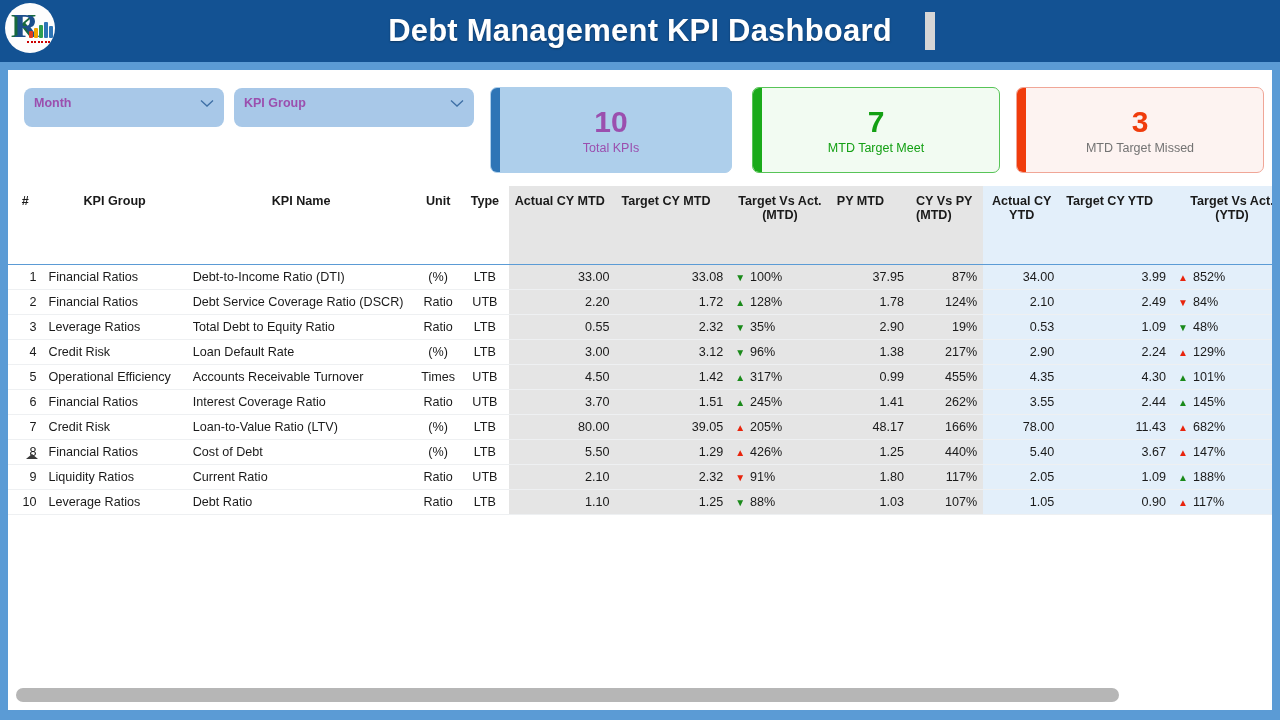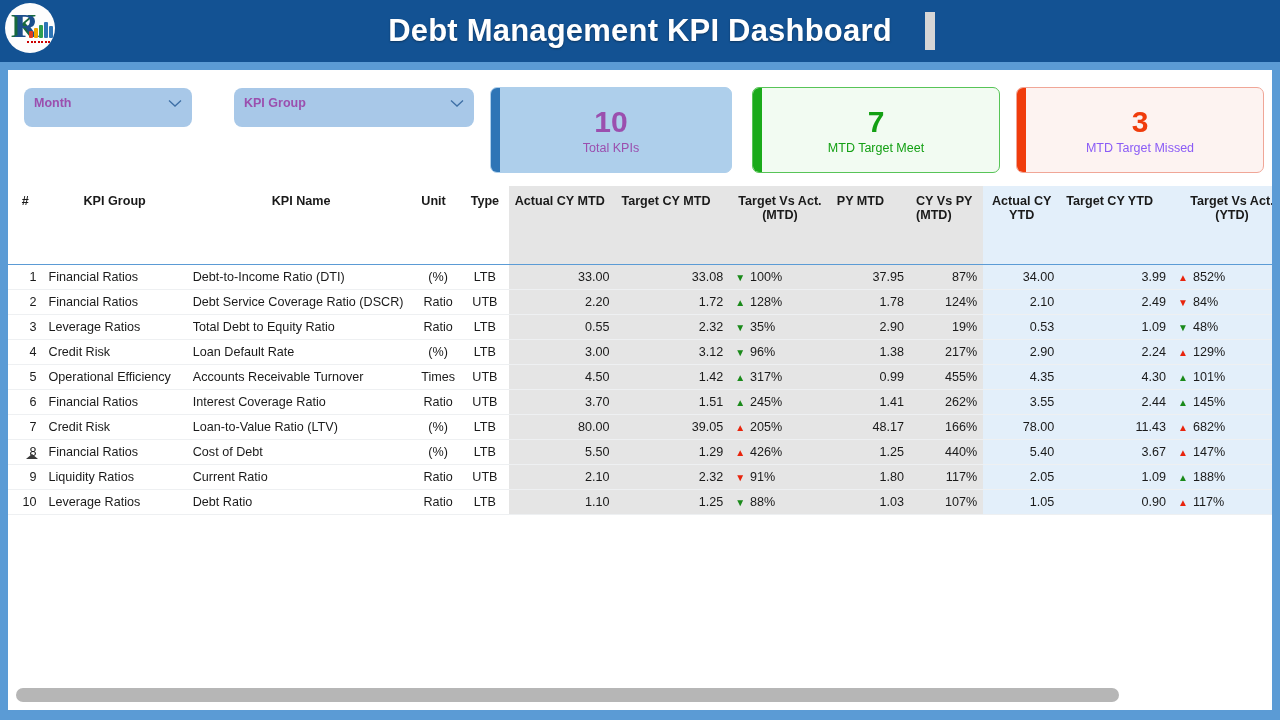--- a/index.html
+++ b/index.html
@@ -174,21 +174,21 @@
       </div>
     </div>
     <div class="dash-title">Debt Management KPI Dashboard</div>
     <div class="caret"></div>
   </div>
 
   <div class="frame">
 
     <div class="strip">
 
-      <div class="slicer" style="left:16px;width:168px;">
+      <div class="slicer" style="left:16px;width:200px;">
         <div class="slicer-head">
           <span class="slicer-label">Month</span>
           <span class="chev">
             <svg width="14" height="9" viewBox="0 0 14 9">
                 <path d="M1 1.5 L7 7 L13 1.5" stroke="#3d6fa5" stroke-width="1.3" fill="none"></path>
               </svg>
           </span>
         </div>
       </div>
 
@@ -211,21 +211,21 @@
 
       <div class="card" id="card1" style="left:744px;width:248px;background:#f2fbf2;border:1px solid #57c457;">
         <span class="accent" style="background:#1aaa1a;"></span>
         <div class="card-val" style="color:#14a014;">7</div>
         <div class="card-lbl" style="color:#14a014;">MTD Target Meet</div>
       </div>
 
       <div class="card" id="card2" style="left:1008px;width:248px;background:#fdf3f1;border:1px solid #f0a697;">
         <span class="accent" style="background:#f03c0c;"></span>
         <div class="card-val" style="color:#f03c0c;">3</div>
-        <div class="card-lbl" style="color:#8b5cf6;">MTD Target Missed</div>
+        <div class="card-lbl" style="color:#737373;">MTD Target Missed</div>
       </div>
     </div>
 
     <div class="tablewrap">
       <table class="kpi">
         <colgroup>
           <col style="width:34px">
             <col style="width:142px">
             <col style="width:225px">
           <col style="width:45px">
@@ -237,21 +237,21 @@
             <col style="width:72px">
           <col style="width:76px">
             <col style="width:110px">
             <col style="width:118px">
         </colgroup>
         <thead>
           <tr id="hrow">
               <th style="text-align: center;">#</th>
               <th>KPI Group</th>
               <th>KPI Name</th>
-              <th style="text-align: left;">Unit</th>
+              <th style="text-align: center;">Unit</th>
               <th style="text-align: center;">Type</th>
               <th class="band-mtd" style="text-align: left;">Actual CY MTD</th>
               <th class="band-mtd" style="text-align: left;">Target CY MTD</th>
               <th class="band-mtd">Target Vs Act. (MTD)</th>
               <th class="band-mtd" style="text-align: left;">PY MTD</th>
               <th class="band-mtd" style="text-align: left;">CY Vs PY (MTD)</th>
               <th class="band-ytd" style="text-align: center;">Actual CY YTD</th>
               <th class="band-ytd" style="text-align: left;">Target CY YTD</th>
               <th class="band-ytd">Target Vs Act. (YTD)</th>
             </tr>

